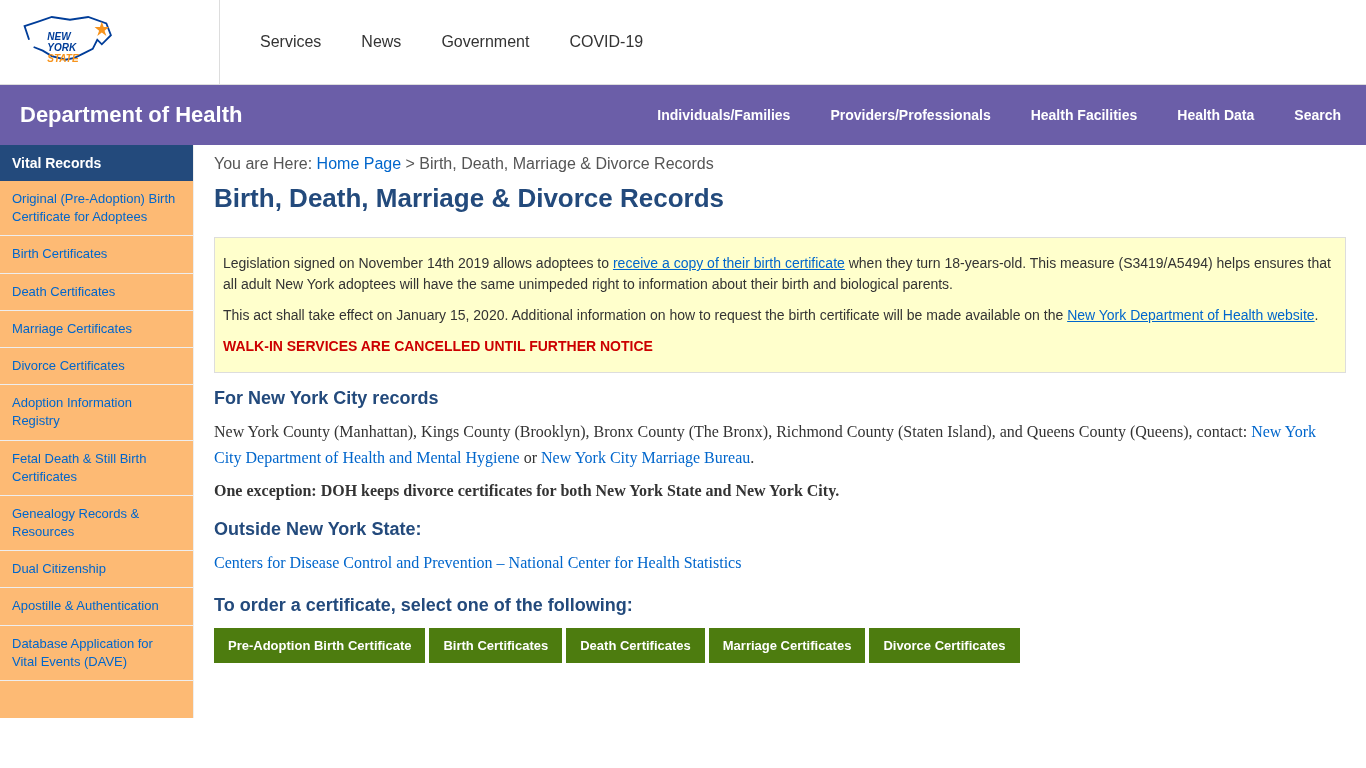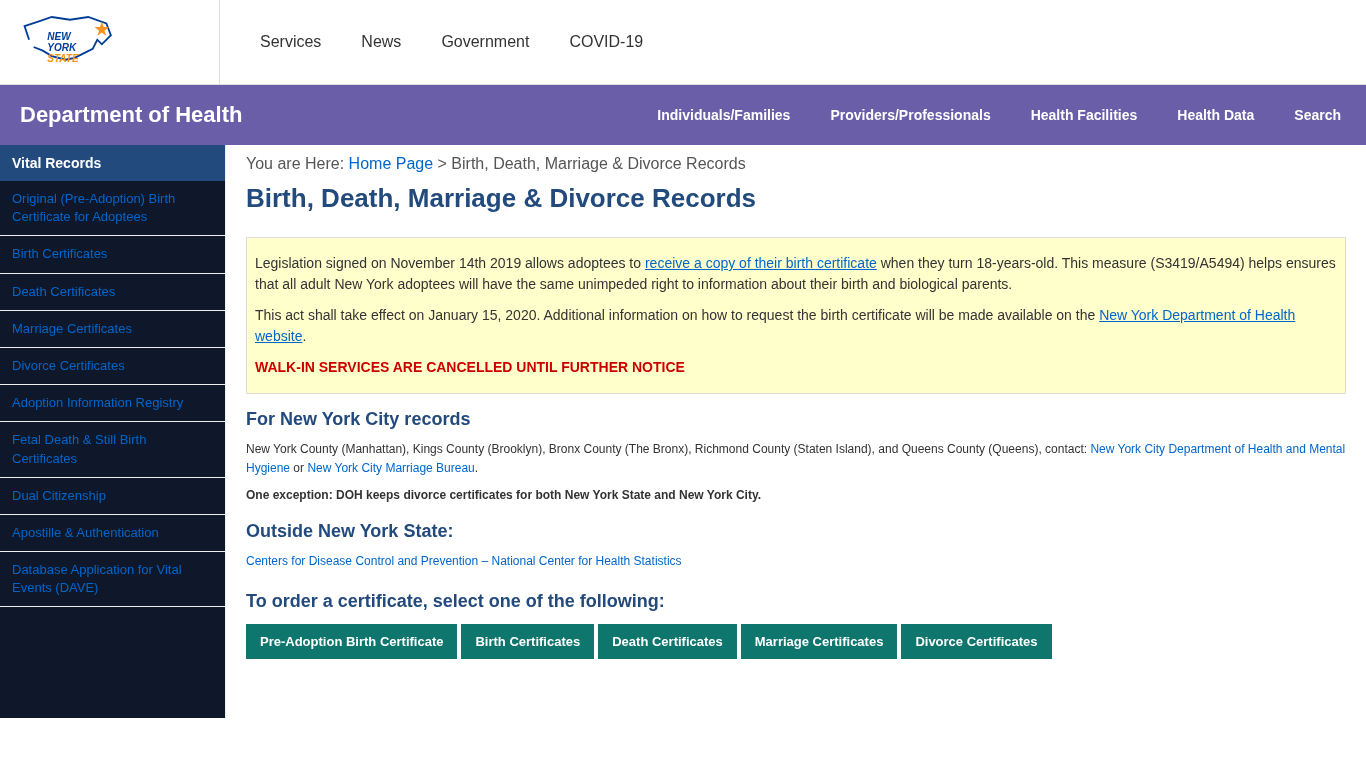--- a/index.html
+++ b/index.html
@@ -77,23 +77,23 @@
     }
 
     
     #page-layout {
       display: flex;
       min-height: calc(768px - 145px - 50px);
     }
 
     
     #sidebar {
-      width: 226px;
+      width: 194px;
       flex-shrink: 0;
-      background: #0f172a;
+      background: #fdba74;
       border-right: 1px solid #eee;
     }
     .sidebar-heading {
       background: #234a7c;
       color: #fff;
       font-weight: bold;
       font-size: 14px;
       padding: 10px 12px;
     }
     .sidebar-item {
@@ -155,42 +155,43 @@
     .content-section {
       margin-bottom: 15px;
     }
     .section-heading {
       color: #234a7c;
       font-size: 18px;
       font-weight: bold;
       margin-bottom: 10px;
     }
     .section-text {
-      font-size: 12px;
+      font-size: 16px;
       line-height: 1.6;
       margin-bottom: 8px;
+      font-family: Liberation Serif, serif;
     }
     .section-text a { color: #0066cc; text-decoration: none; }
     .bold-text { font-weight: bold; }
 
     
     .cert-order-section { margin-top: 20px; }
     .cert-order-heading {
       color: #234a7c;
       font-size: 18px;
       font-weight: bold;
       margin-bottom: 12px;
     }
     .cert-buttons {
       display: flex;
       gap: 4px;
       flex-wrap: wrap;
     }
     .cert-button {
-      background: #0f766e;
+      background: #4d7c0f;
       color: #fff;
       border: none;
       padding: 10px 14px;
       font-size: 13px;
       font-weight: bold;
       cursor: pointer;
       text-decoration: none;
       display: inline-block;
     }
   </style>
@@ -249,20 +250,23 @@
     <div class="sidebar-item">
       <a href="#">Divorce Certificates</a>
     </div>
     <div class="sidebar-item">
       <a href="#">Adoption Information Registry</a>
     </div>
     <div class="sidebar-item">
       <a href="#">Fetal Death &amp; Still Birth Certificates</a>
     </div>
     <div class="sidebar-item">
+      <a href="#">Genealogy Records &amp; Resources</a>
+    </div>
+    <div class="sidebar-item">
       <a href="#">Dual Citizenship</a>
     </div>
     <div class="sidebar-item">
       <a href="#">Apostille &amp; Authentication</a>
     </div>
     <div class="sidebar-item">
       <a href="#">Database Application for Vital Events (DAVE)</a>
     </div>
   </aside>
 

